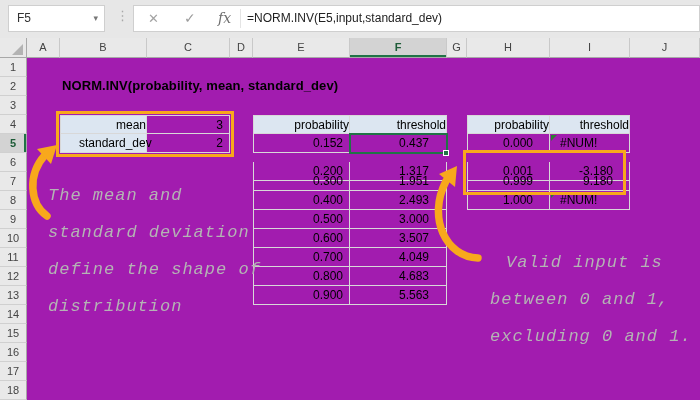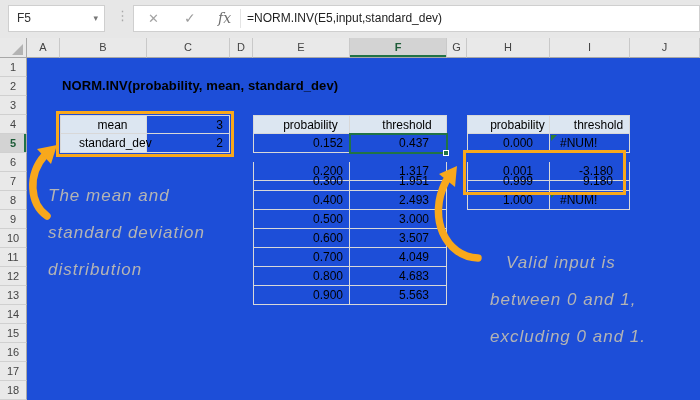--- a/index.html
+++ b/index.html
@@ -1,21 +1,21 @@
 <!DOCTYPE html>
 <html style="--orange: #F8A81C; --green: #217346; --blue: #DCE6F1; --errgreen: #2E7D32; --note: #B4B4B4;"><head>
 <meta charset="utf-8">
 <style>
   :root{
     --orange:#F8A81C; --green:#217346; --blue:#DCE6F1; --errgreen:#2E7D32;
     --note:#B4B4B4; --line:#D8D8D8; --hdrbg:#E9E9E9; --hdrsel:#D3D3D3;
   }
   *{margin:0;padding:0;box-sizing:border-box}
   body{font-family:"Liberation Sans",sans-serif;background:#fff}
-  #app{position:relative;width:700px;height:400px;overflow:hidden;background:#1d4ed8}
+  #app{position:relative;width:700px;height:400px;overflow:hidden;background:#a21caf}
 
   
   .topbar{position:absolute;left:0;top:0;width:700px;height:38px;background:#E7E7E7}
   .namebox{position:absolute;left:8px;top:5px;width:97px;height:27px;background:#fff;border:1px solid #CFCFCF;font-size:12px;color:#333;line-height:25px;padding-left:8px}
   .caret{position:absolute;right:6px;top:0;font-size:9px;color:#777;line-height:25px}
   .vdots{position:absolute;left:116px;top:8px;font-size:13px;color:#A8A8A8;letter-spacing:0}
   .fbar{position:absolute;left:133px;top:5px;width:567px;height:27px;background:#fff;border:1px solid #CFCFCF}
   .fx-x{position:absolute;left:14px;top:0;line-height:25px;color:#A3A3A3;font-size:13px}
   .fx-check{position:absolute;left:50px;top:0;line-height:25px;color:#9C9C9C;font-size:14px}
   .fx-fx{position:absolute;left:84px;top:0;line-height:25px;color:#6E6E6E;font-size:14px;font-style:italic;font-family:"DejaVu Serif",serif}
@@ -30,36 +30,36 @@
   .rh{position:absolute;left:0;width:27px;height:19px;line-height:19px;text-align:center;font-size:11px;color:#444;background:var(--hdrbg);border-right:1px solid #A8A8A8;border-bottom:1px solid #D0D0D0}
   .rh.sel{background:var(--hdrsel);color:#1E5C38;box-shadow:inset -2px 0 0 var(--green);font-weight:bold}
 
   
   .cell{position:absolute;height:19px;line-height:18px;font-size:12px;color:#000;white-space:nowrap}
   .tb{border-right:1px solid var(--line);border-bottom:1px solid var(--line)}
   .bt{border-top:1px solid var(--line)} .bl{border-left:1px solid var(--line)}
   .blue{background:var(--blue)}
   .num{text-align:right;padding-right:6px}
   .pr5{padding-right:17px} .pr12{padding-right:16px}
-  .lbl{text-align:center;padding-left:18px}
+  .lbl{text-align:right;padding-left:18px}
   .err{text-align:left;padding-left:10px}
   .cB{left:60px;width:87px}.cC{left:147px;width:83px}.cE{left:253px;width:97px}
   .cF{left:350px;width:97px}.cH{left:467px;width:83px}.cI{left:550px;width:80px}
   .r4{top:115px}.r5{top:134px}.r6{top:162px}.r7{top:172px}.r8{top:191px}.r9{top:210px}
   .r10{top:229px}.r11{top:248px}.r12{top:267px}.r13{top:286px}
   .title{left:62px;top:77px;font-weight:bold;font-size:13px;letter-spacing:.1px}
 
   
   .selbox{position:absolute;left:349px;top:133px;width:99px;height:21px;border:2px solid var(--green);z-index:4}
   .fillhandle{position:absolute;left:443px;top:150px;width:6px;height:6px;background:var(--green);border:1px solid #fff;z-index:5}
   .obox{position:absolute;border:3px solid var(--orange);z-index:5}
   .obox1{left:56px;top:111px;width:178px;height:46px}
   .obox2{left:463px;top:150px;width:163px;height:45px}
   .tri-err{position:absolute;width:0;height:0;border-left:6px solid var(--errgreen);border-bottom:6px solid transparent;z-index:3}
-  .note{position:absolute;z-index:3;color:var(--note);font-family:Liberation Sans, sans-serif;font-style:italic;font-size:17px;line-height:37px;letter-spacing:1px}
+  .note{position:absolute;z-index:3;color:var(--note);font-family:Liberation Mono, monospace;font-style:italic;font-size:17px;line-height:37px;letter-spacing:1px}
   .note span{display:block}
   .noteL{left:48px;top:177px}
   .noteR{left:490px;top:244px}
   .noteR span:first-child{padding-left:16px}
   svg.arrows{position:absolute;left:0;top:0;z-index:6;pointer-events:none}
   .astroke{fill:none;stroke:var(--orange);stroke-width:7.5;stroke-linecap:round}
   .ahead{fill:var(--orange)}
 </style>
 </head>
 <body>
@@ -158,20 +158,21 @@
 
   <div class="selbox"></div>
   <div class="fillhandle"></div>
 
   <div class="obox obox1"></div>
   <div class="obox obox2"></div>
 
   <div class="note noteL">
     <span>The mean and</span>
     <span>standard deviation</span>
+    <span>define the shape of</span>
     <span>distribution</span>
   </div>
   <div class="note noteR">
     <span>Valid input is</span>
     <span>between 0 and 1,</span>
     <span>excluding 0 and 1.</span>
   </div>
 
   <svg class="arrows" width="700" height="400" viewBox="0 0 700 400">
     <path class="astroke" d="M 47,216 C 30,204 27,175 45,155"></path>

